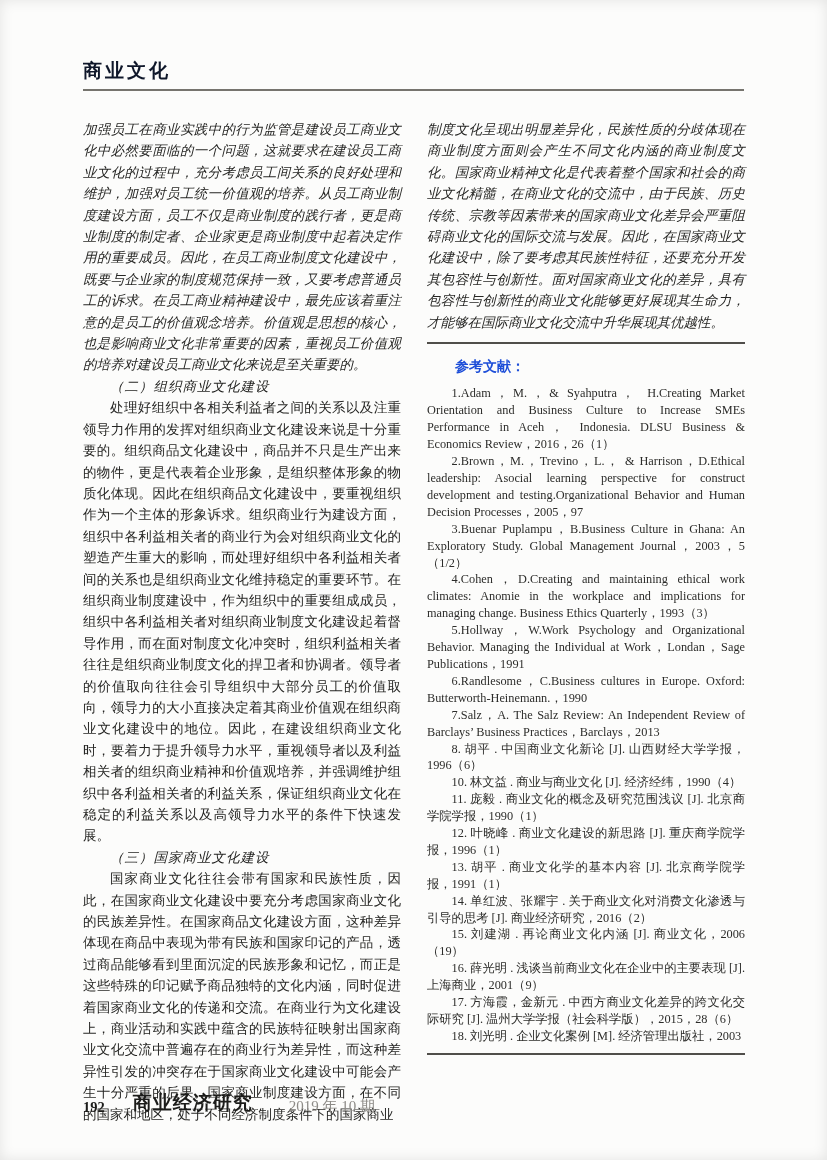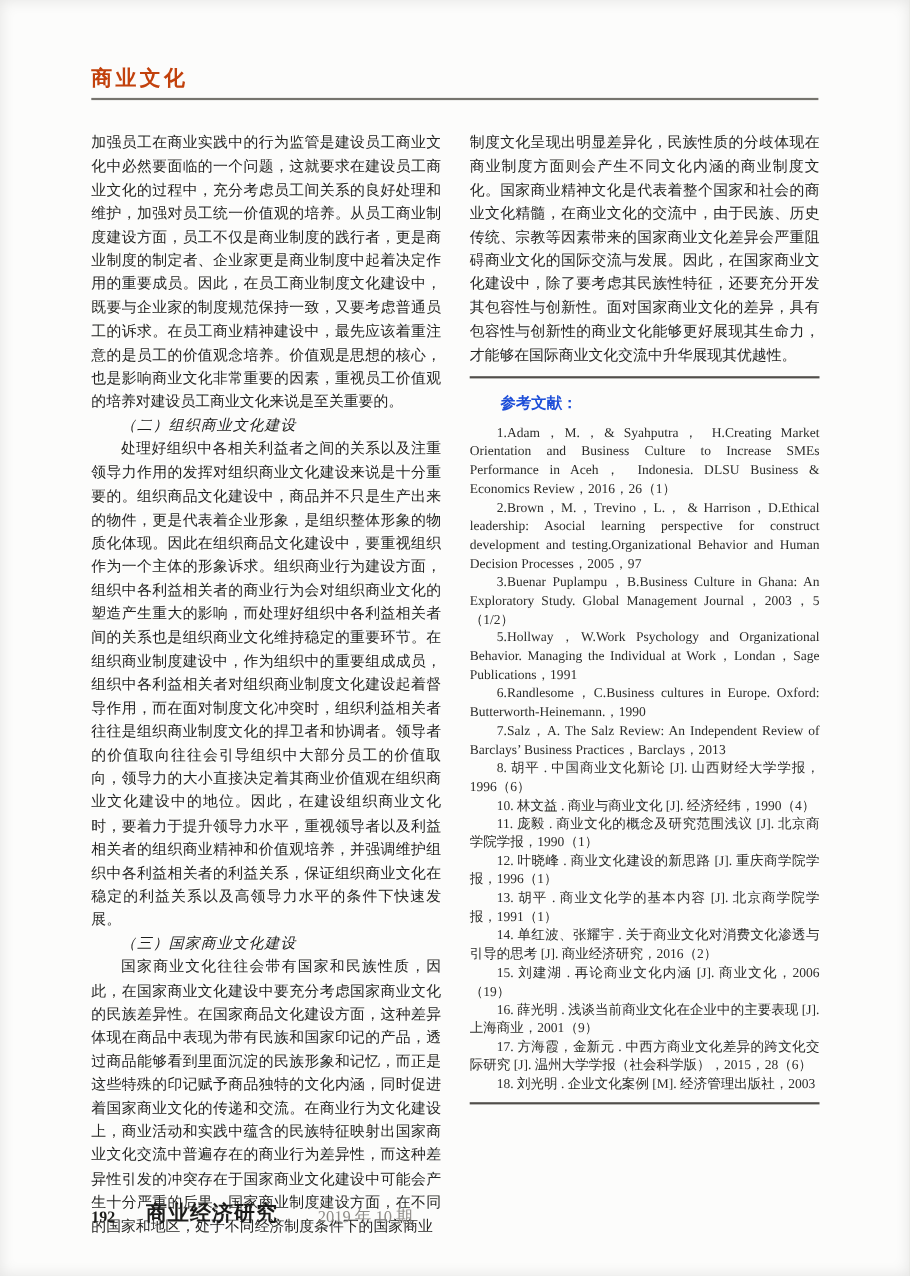--- a/index.html
+++ b/index.html
@@ -15,38 +15,38 @@
     overflow: hidden;
   }
 
   
   .header { position: absolute; left: 83px; top: 58px; width: 661px; }
   .header-label {
     font-family: "Liberation Sans", "DejaVu Sans", sans-serif;
     font-weight: bold;
     font-size: 19px;
     letter-spacing: 3px;
-    color: #c2410c;
+    color: #0f172a;
   }
   .header-rule { margin-top: 5px; height: 2px; background: #76746e; }
 
   
   .col {
     position: absolute;
     top: 119px;
     width: 318px;
     font-size: 13.5px;
     line-height: 21.4px;
     text-align: justify;
   }
   .col-left  { left: 83px; }
   .col-right { left: 427px; }
 
   p.body-para { margin: 0; text-indent: 2em; }
-  p.no-indent { text-indent: 0; }
+  p.no-indent { text-indent: 0; font-style: italic; }
   p.sub-heading {
     margin: 0;
     text-indent: 2em;
     font-style: italic;
     letter-spacing: 1px;
     color: #1e1e1c;
   }
 
   
   .refs-divider { height: 2px; background: #504e4a; margin-top: 9px; }
@@ -107,20 +107,21 @@
 
     <div class="refs-divider"></div>
 
     <p class="refs-title">参考文献：</p>
 
     <div class="refs-list">
 
     <p class="ref" data-lang="en">1.Adam，M.，&amp; Syahputra， H.Creating Market Orientation and Business Culture to Increase SMEs Performance in Aceh， Indonesia. DLSU Business &amp; Economics Review，2016，26（1）</p>
         <p class="ref" data-lang="en">2.Brown，M.，Trevino，L.， &amp; Harrison，D.Ethical leadership: Asocial learning perspective for construct development and testing.Organizational Behavior and Human Decision Processes，2005，97</p>
         <p class="ref" data-lang="en">3.Buenar Puplampu，B.Business Culture in Ghana: An Exploratory Study. Global Management Journal，2003，5（1/2）</p>
+        <p class="ref" data-lang="en">4.Cohen，D.Creating and maintaining ethical work climates: Anomie in the workplace and implications for managing change. Business Ethics Quarterly，1993（3）</p>
         <p class="ref" data-lang="en">5.Hollway，W.Work Psychology and Organizational Behavior. Managing the Individual at Work，Londan，Sage Publications，1991</p>
         <p class="ref" data-lang="en">6.Randlesome，C.Business cultures in Europe. Oxford: Butterworth-Heinemann.，1990</p>
         <p class="ref" data-lang="en">7.Salz，A. The Salz Review: An Independent Review of Barclays’ Business Practices，Barclays，2013</p>
         <p class="ref" data-lang="zh">8. 胡平 . 中国商业文化新论 [J]. 山西财经大学学报，1996（6）</p>
         <p class="ref" data-lang="zh">10. 林文益 . 商业与商业文化 [J]. 经济经纬，1990（4）</p>
         <p class="ref" data-lang="zh">11. 庞毅 . 商业文化的概念及研究范围浅议 [J]. 北京商学院学报，1990（1）</p>
         <p class="ref" data-lang="zh">12. 叶晓峰 . 商业文化建设的新思路 [J]. 重庆商学院学报，1996（1）</p>
         <p class="ref" data-lang="zh">13. 胡平 . 商业文化学的基本内容 [J]. 北京商学院学报，1991（1）</p>
         <p class="ref" data-lang="zh">14. 单红波、张耀宇 . 关于商业文化对消费文化渗透与引导的思考 [J]. 商业经济研究，2016（2）</p>
         <p class="ref" data-lang="zh">15. 刘建湖 . 再论商业文化内涵 [J]. 商业文化，2006（19）</p>

